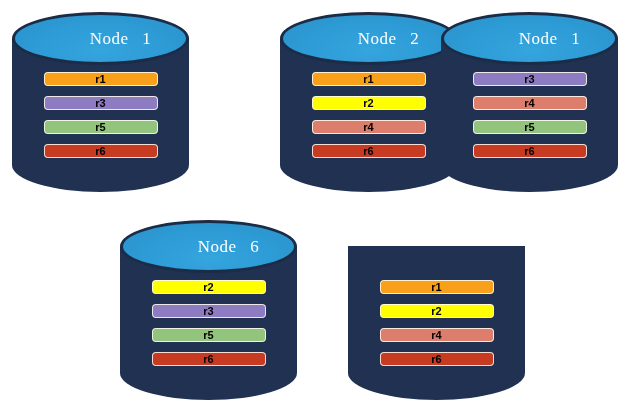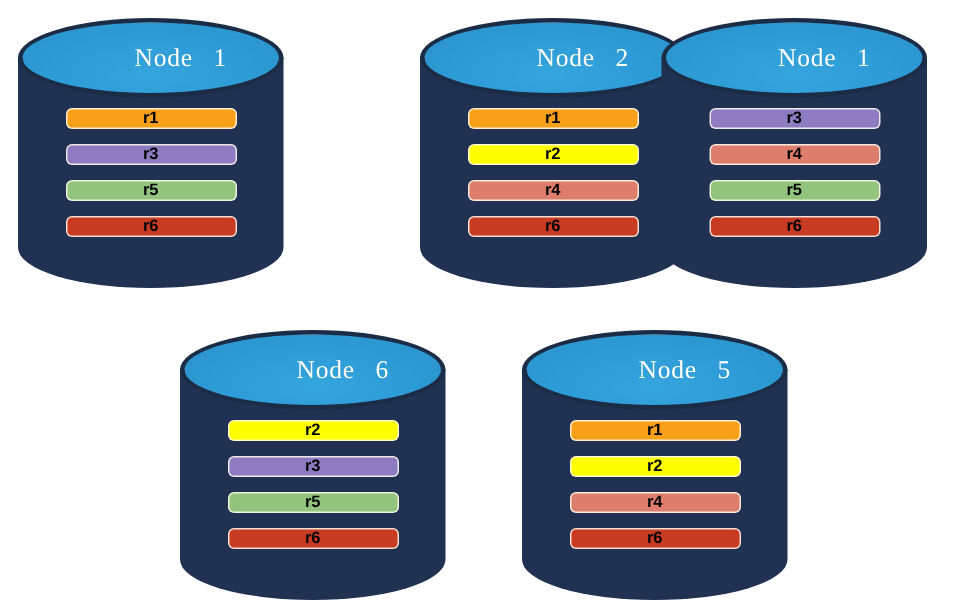--- a/index.html
+++ b/index.html
@@ -121,23 +121,20 @@
     <div class="bars">
       <div class="bar" style="background: rgb(255, 255, 0);">r2</div>
       <div class="bar" style="background: rgb(142, 124, 195);">r3</div>
       <div class="bar" style="background: rgb(147, 196, 125);">r5</div>
       <div class="bar" style="background: rgb(198, 59, 34);">r6</div>
     </div>
   </div>
 
   <div class="node" style="left:348px; top:220px;">
     <div class="cyl-body"></div>
-    <div class="cyl-top">
-      <span class="node-title">Node 5</span>
-    </div>
     <div class="bars">
       <div class="bar" style="background: rgb(249, 160, 27);">r1</div>
       <div class="bar" style="background: rgb(255, 255, 0);">r2</div>
       <div class="bar" style="background: rgb(220, 126, 107);">r4</div>
       <div class="bar" style="background: rgb(198, 59, 34);">r6</div>
     </div>
   </div>
 
 </div>
 

